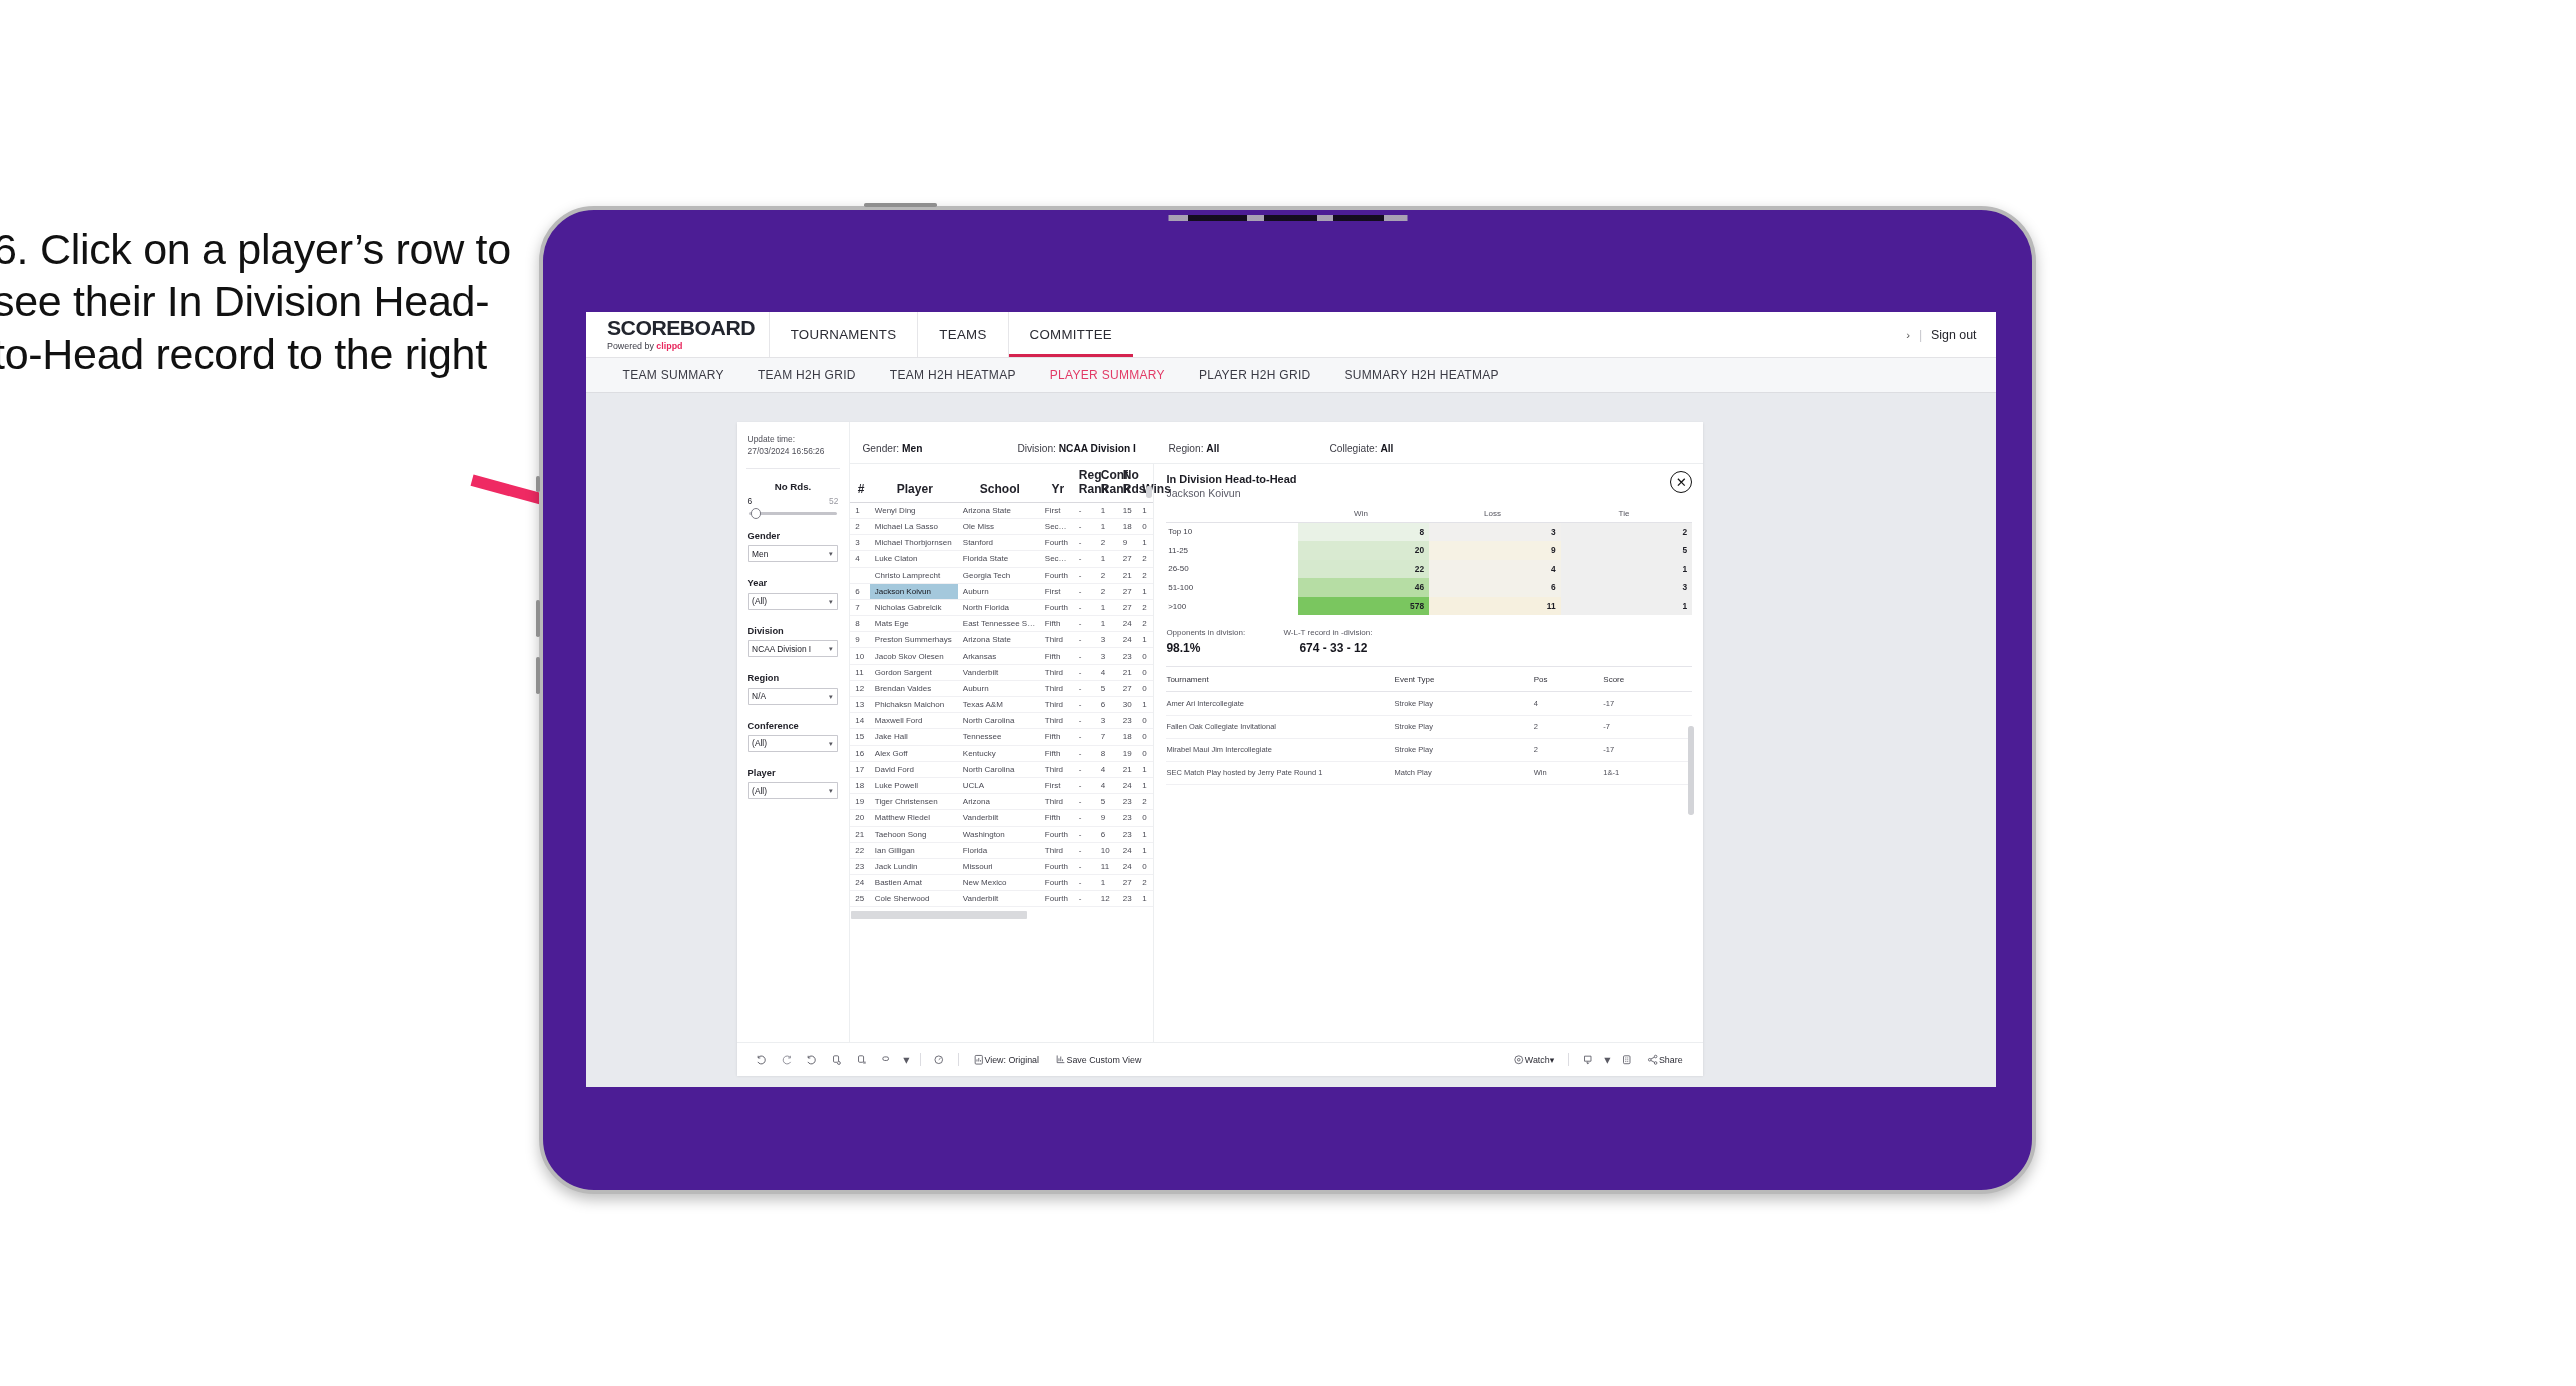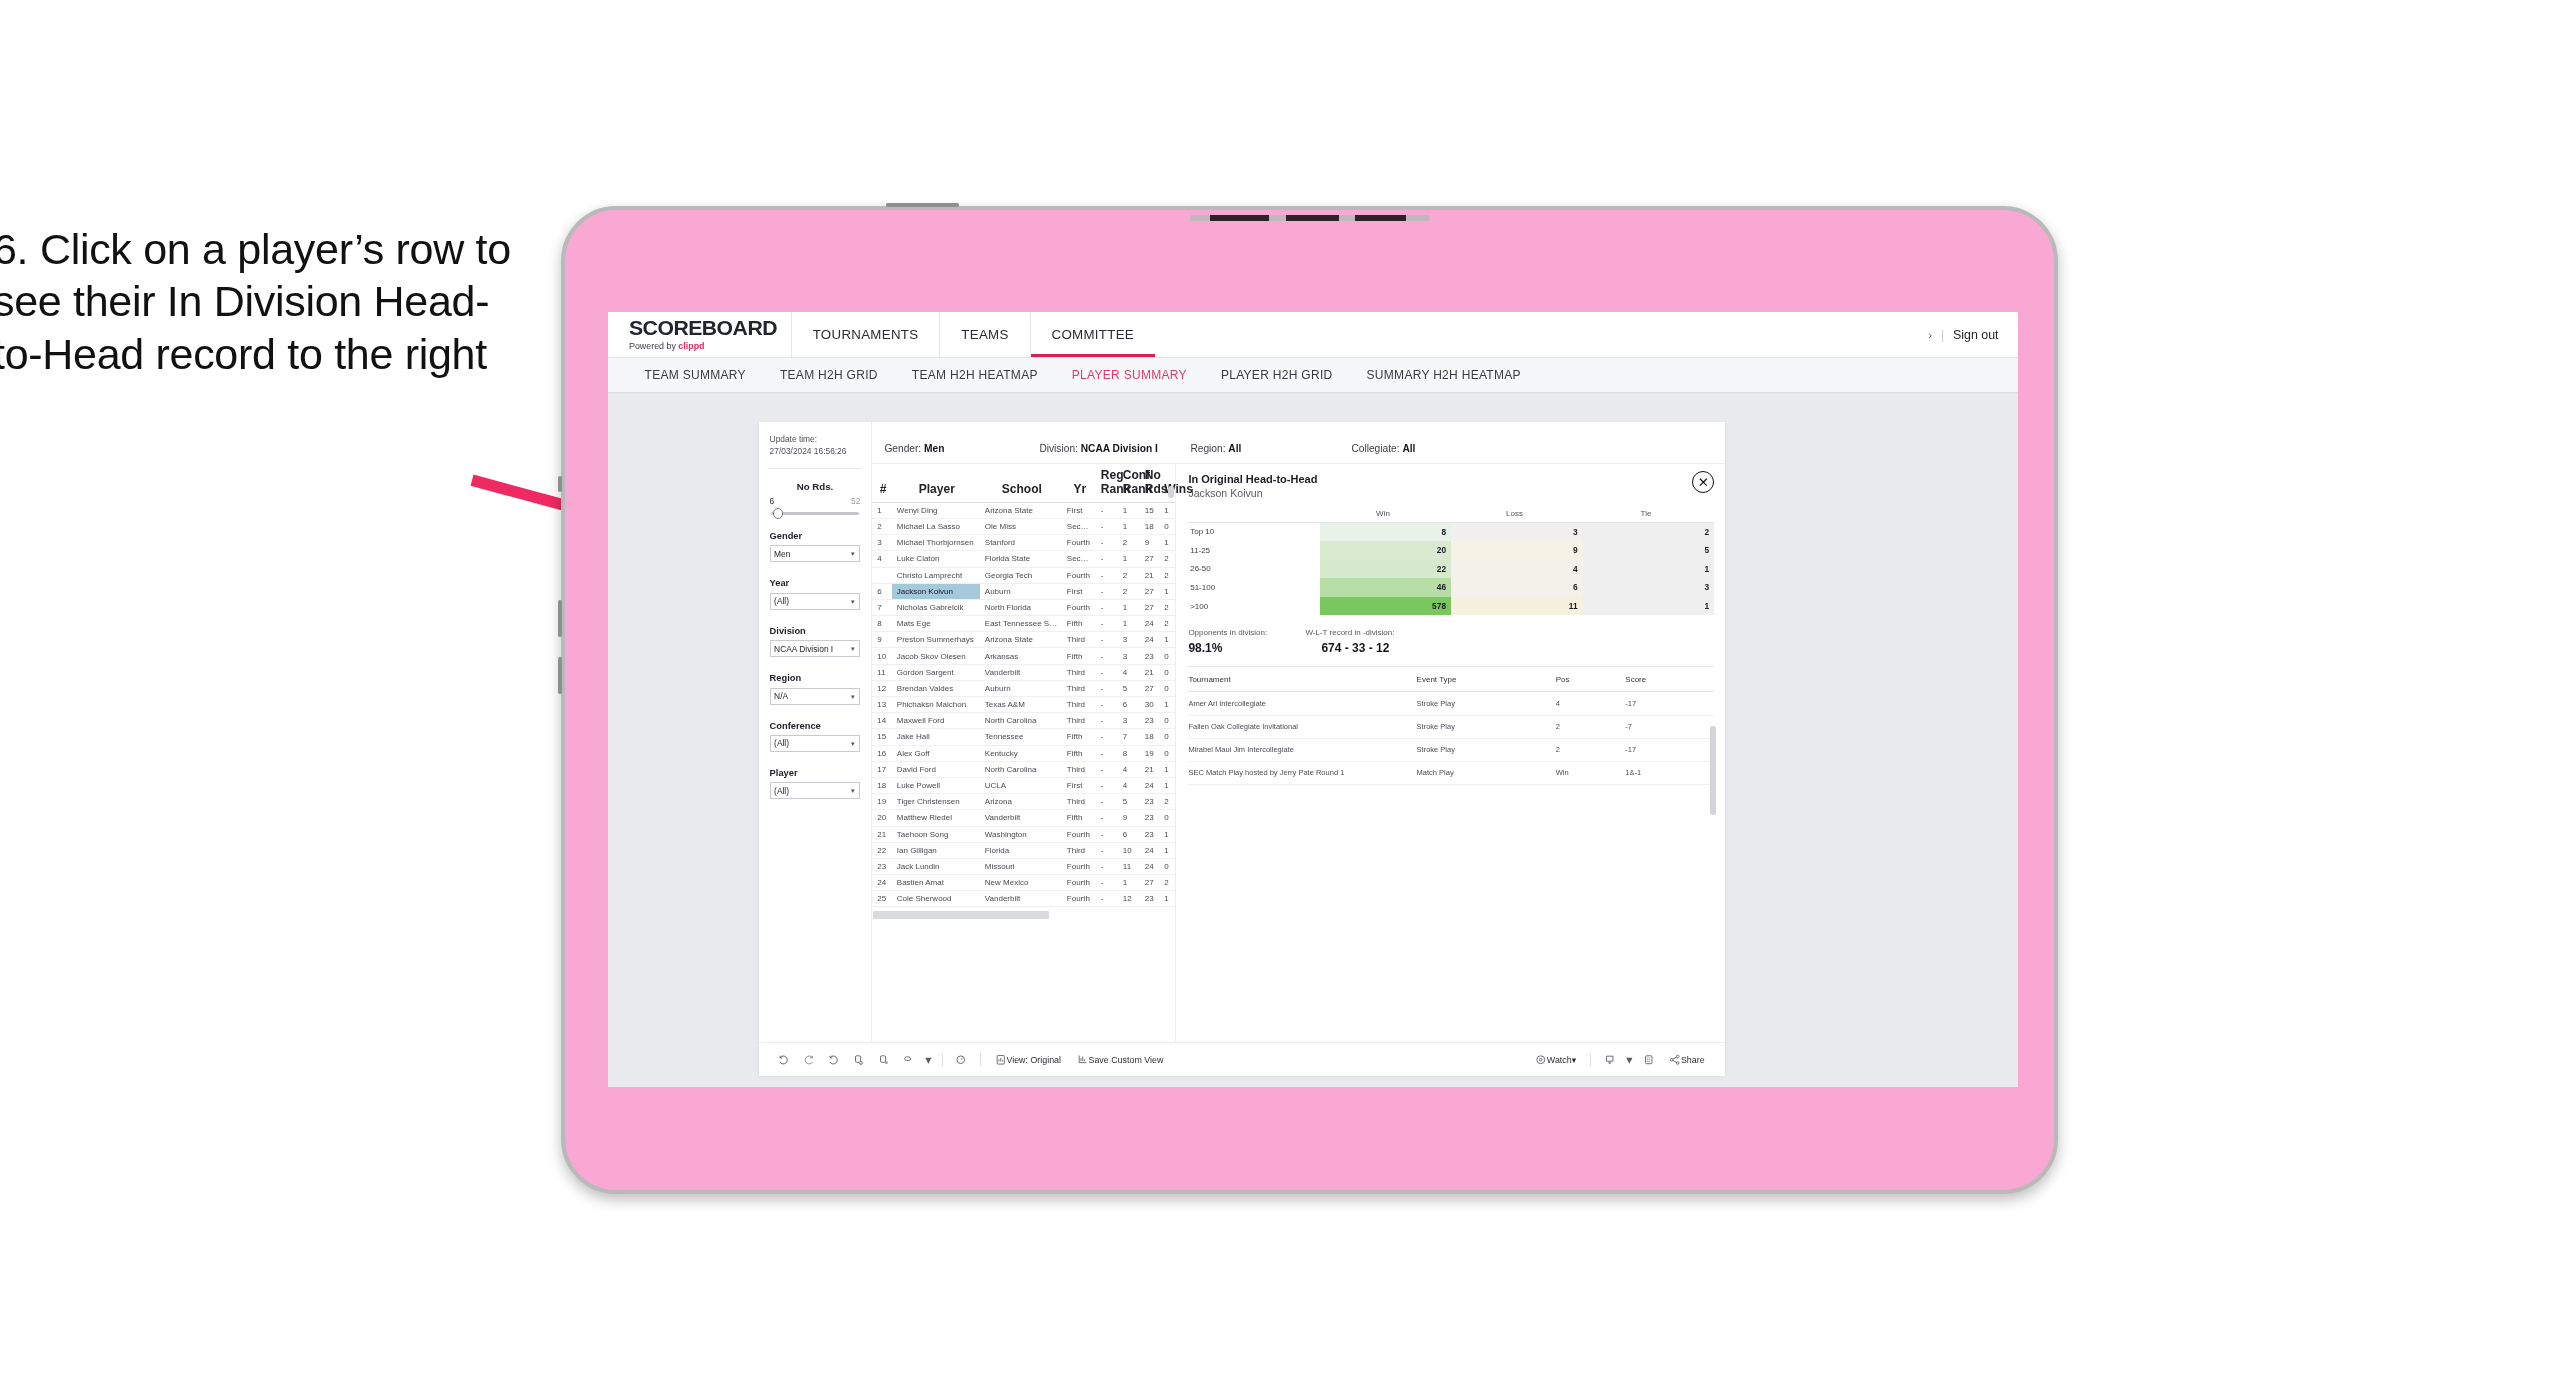--- a/index.html
+++ b/index.html
@@ -22,23 +22,23 @@
     letter-spacing: -0.3px;
     font-family: "Liberation Sans", sans-serif;
   }
 
   
   .arrow-svg { position: absolute; left: 461px; top: 443px; width: 567px; height: 230px; }
 
   
   .tablet {
     position: absolute;
-    left: 561px; top: 206px;
+    left: 539px; top: 206px;
     width: 1497px; height: 988px;
-    background: #f9a8d4;
+    background: #4c1d95;
     border-radius: 55px;
     border: 4.4px solid #b9b9b9;
     box-shadow: 0 5.3px 14px rgba(0,0,0,.25);
   }
   .tablet-screen {
     position: absolute;
     left: 43px; top: 102px;
     width: 1410px; height: 775px;
     background: #e8eaee;
     overflow: hidden;
@@ -590,21 +590,21 @@
                   </table>
                   <div class="vscroll"></div>
                   <div class="hscroll-row">
                     <div class="hscroll"></div>
                   </div>
                 </div>
 
                 <div class="detail">
                   <div class="dhead">
                     <div>
-                      <div class="dtitle">In Original Head-to-Head</div>
+                      <div class="dtitle">In Division Head-to-Head</div>
                       <div class="dsub">Jackson Koivun</div>
                     </div>
                     <div class="closebtn">✕</div>
                   </div>
 
                   <table class="hm">
                     <thead>
                       <tr>
                         <th class="rowlbl"></th>
                         <th>Win</th>

